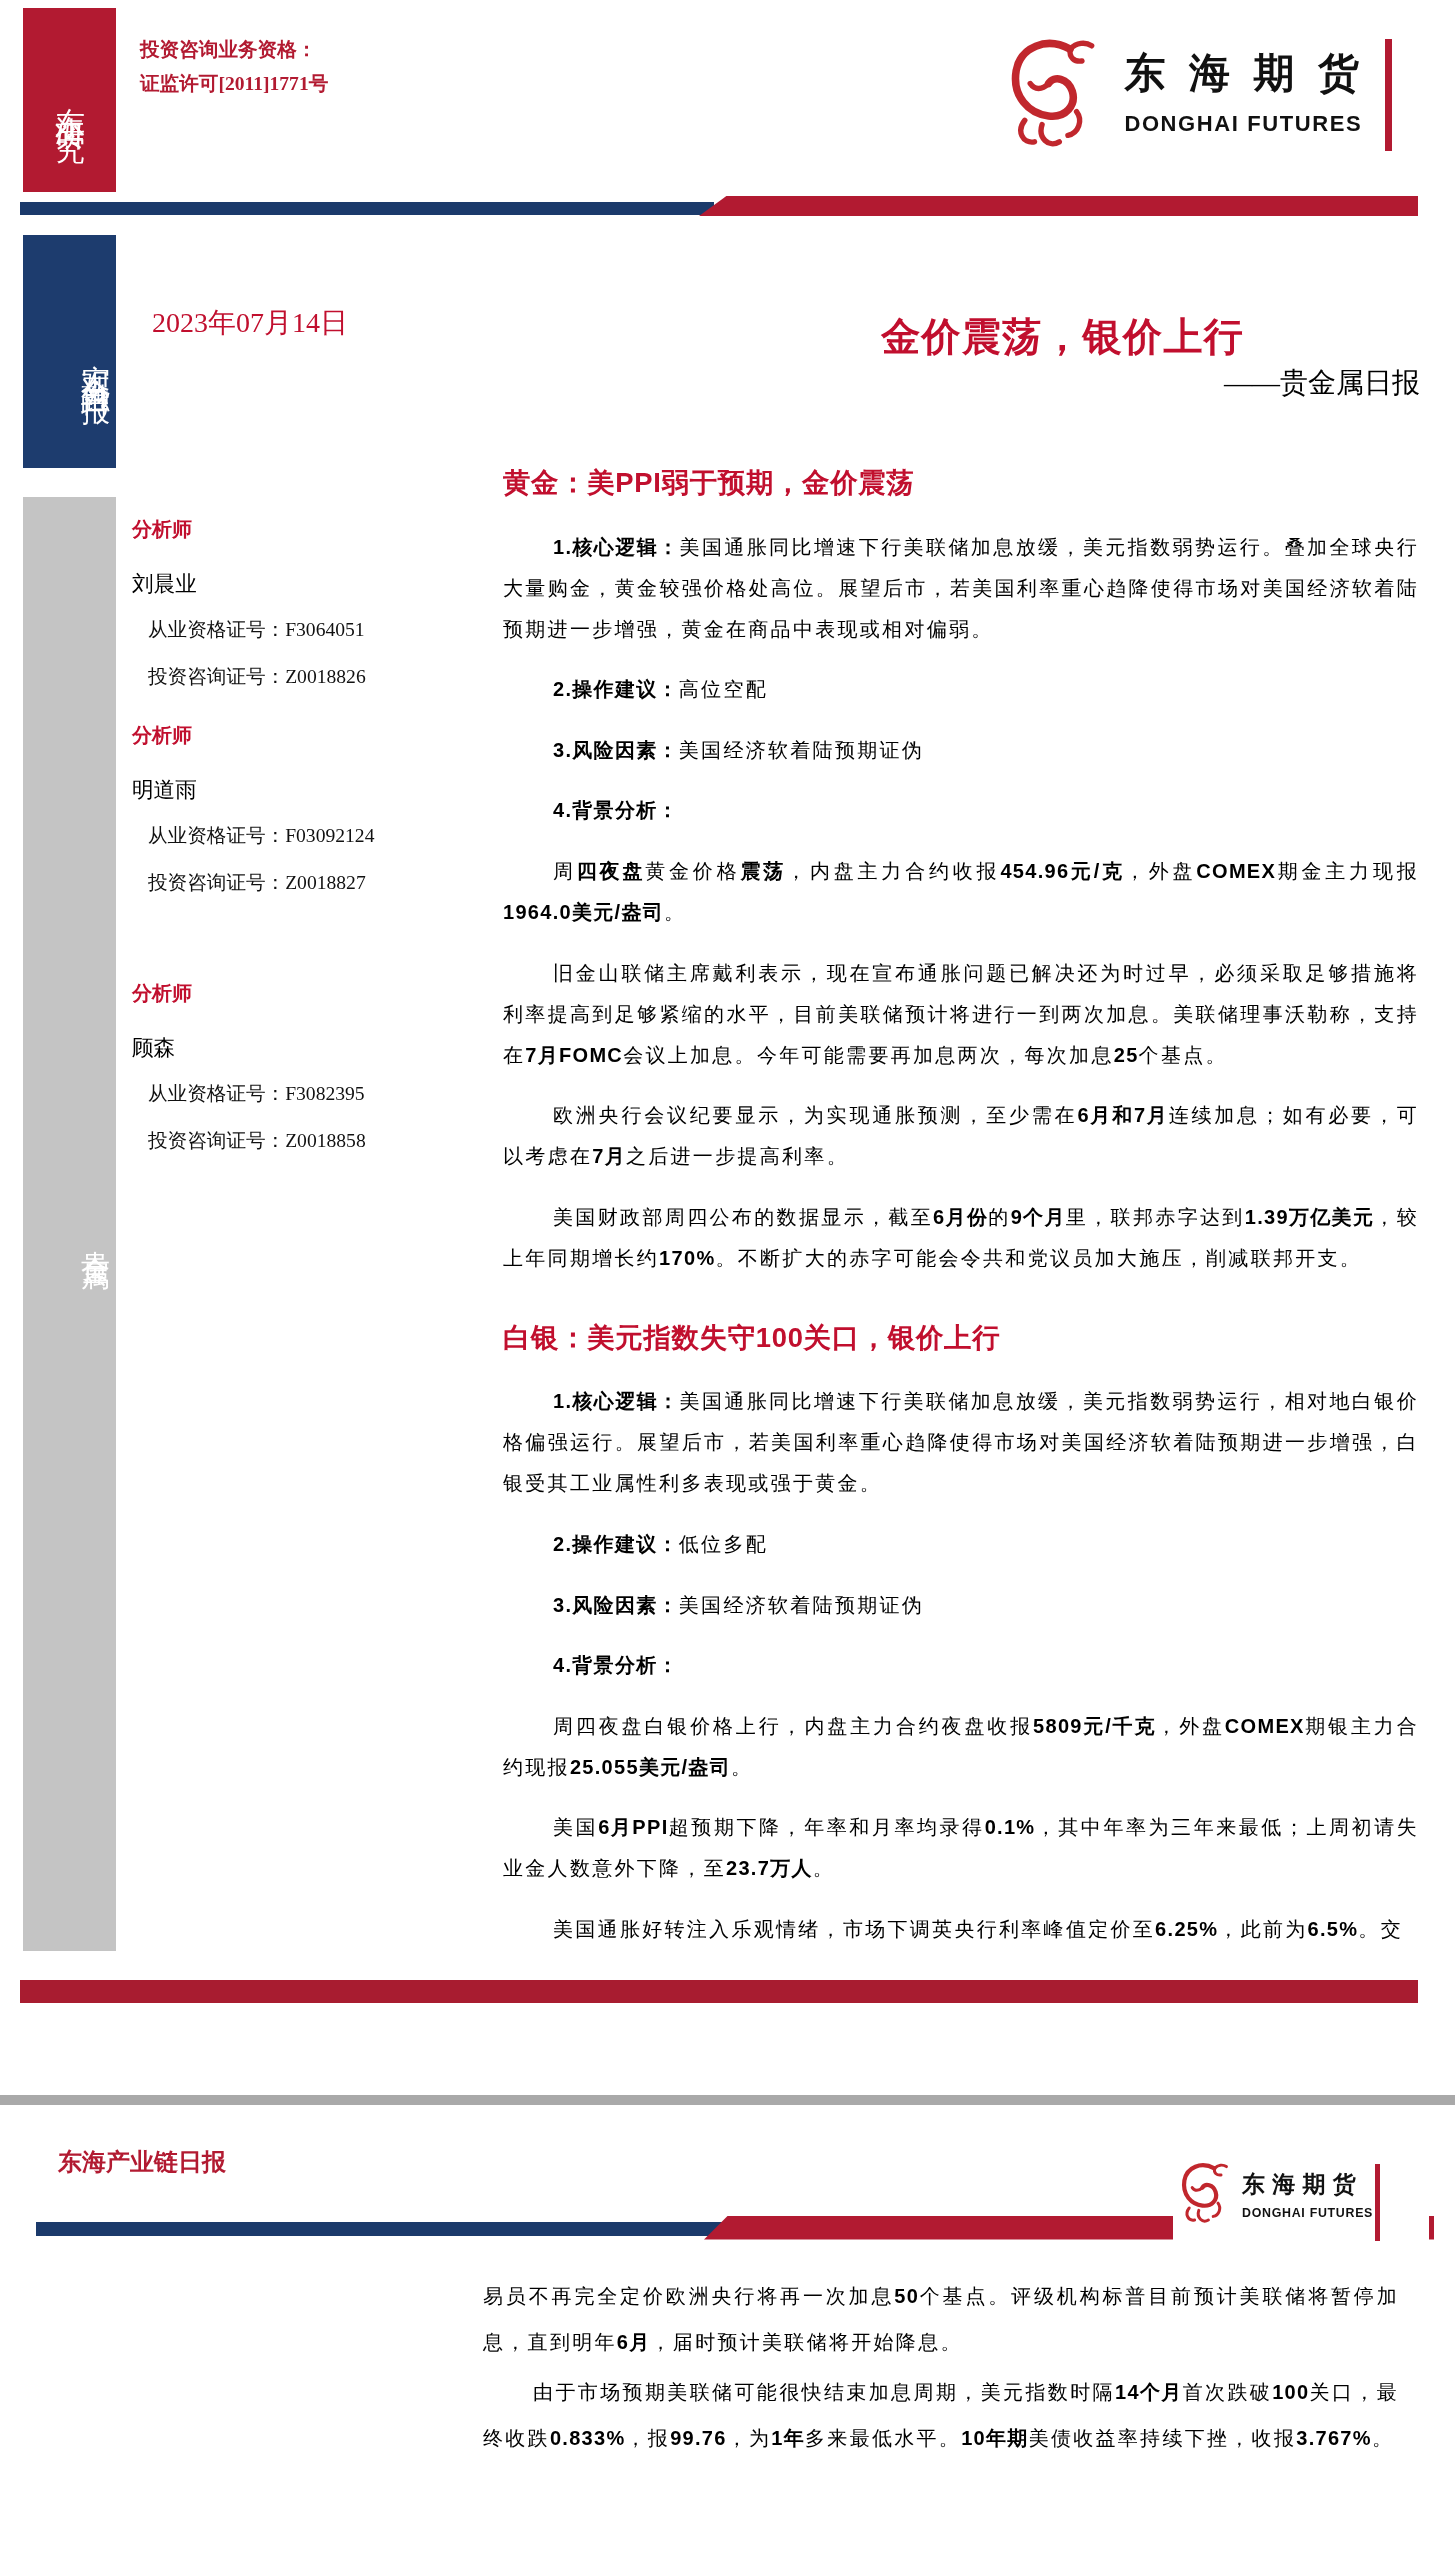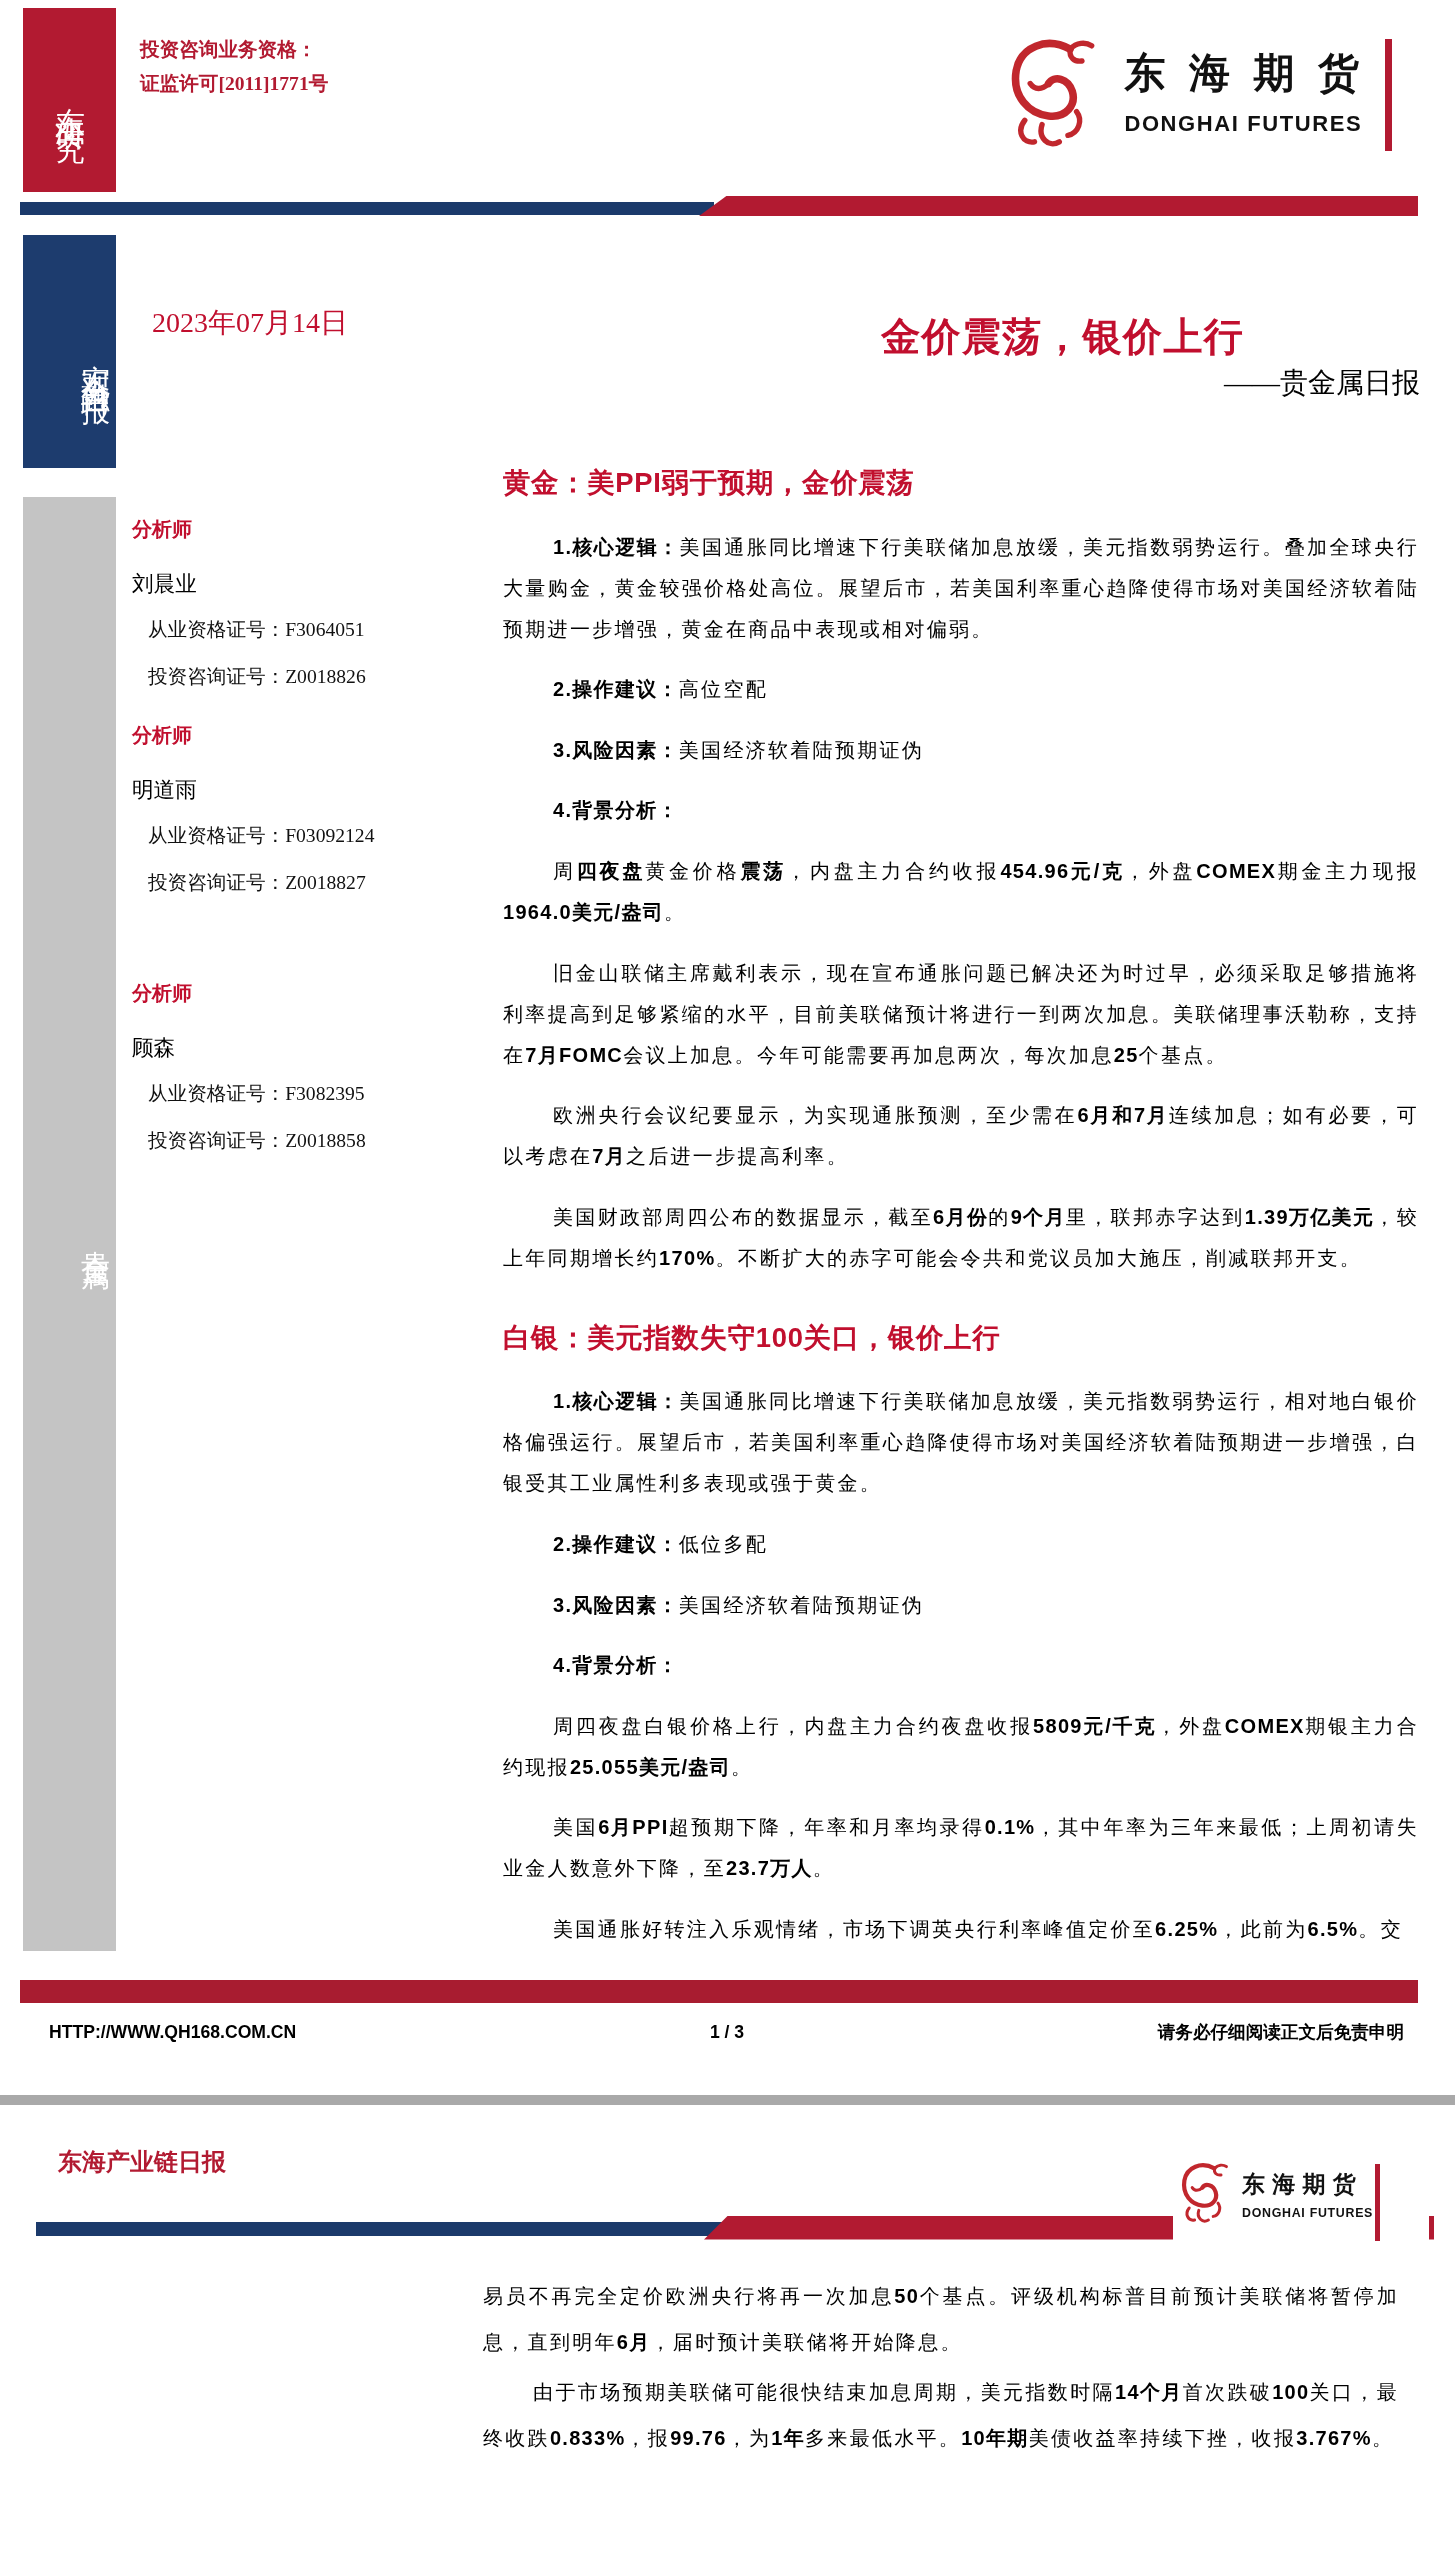--- a/index.html
+++ b/index.html
@@ -222,25 +222,20 @@
         <p class="para indent"><span class="b">2.操作建议：</span><span>低位多配</span></p>
         <p class="para indent"><span class="b">3.风险因素：</span><span>美国经济软着陆预期证伪</span></p>
         <p class="para indent"><span class="b">4.背景分析：</span></p>
         <p class="para indent"><span>周四夜盘白银价格上行，内盘主力合约夜盘收报</span><span class="b">5809元/千克</span><span>，外盘</span><span class="b">COMEX</span><span>期银主力合约现报</span><span class="b">25.055美元/盎司</span><span>。</span></p>
         <p class="para indent"><span>美国</span><span class="b">6月PPI</span><span>超预期下降，年率和月率均录得</span><span class="b">0.1%</span><span>，其中年率为三年来最低；上周初请失业金人数意外下降，至</span><span class="b">23.7万人</span><span>。</span></p>
         <p class="para indent"><span>美国通胀好转注入乐观情绪，市场下调英央行利率峰值定价至</span><span class="b">6.25%</span><span>，此前为</span><span class="b">6.5%</span><span>。交</span></p>
       </div>
   </div>
 
   <div class="abs footer-bar"></div>
-  <div class="abs footer-row">
-    <span>HTTP://WWW.QH168.COM.CN</span>
-    <span>1 / 3</span>
-    <span>请务必仔细阅读正文后免责申明</span>
-  </div>
 
   <div class="abs page-sep"></div>
 
   <div class="abs p2-title">东海产业链日报</div>
   <div class="abs p2-bar-blue"></div>
   <div class="abs p2-bar-red"></div>
 
   <div class="abs logo logo-sm">
     <svg viewBox="0 0 100 115">
       <g fill="none" stroke="currentColor" stroke-linecap="round">

